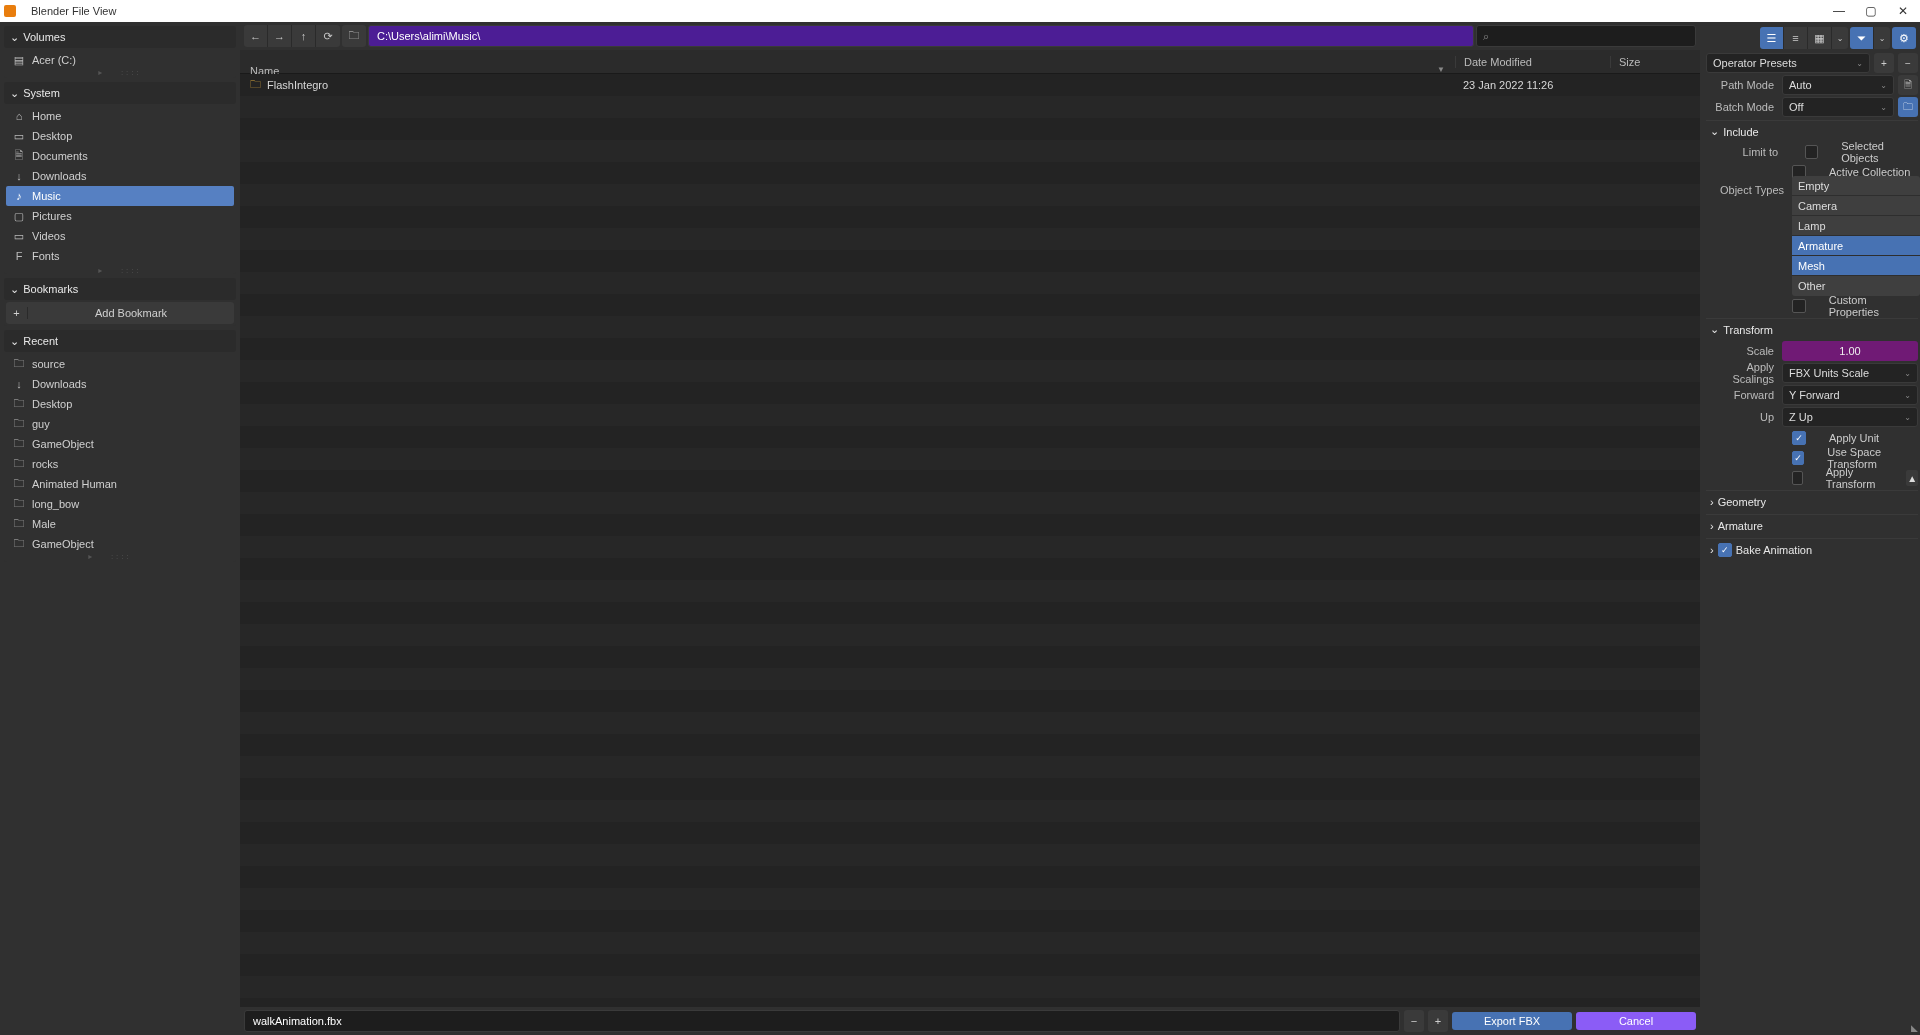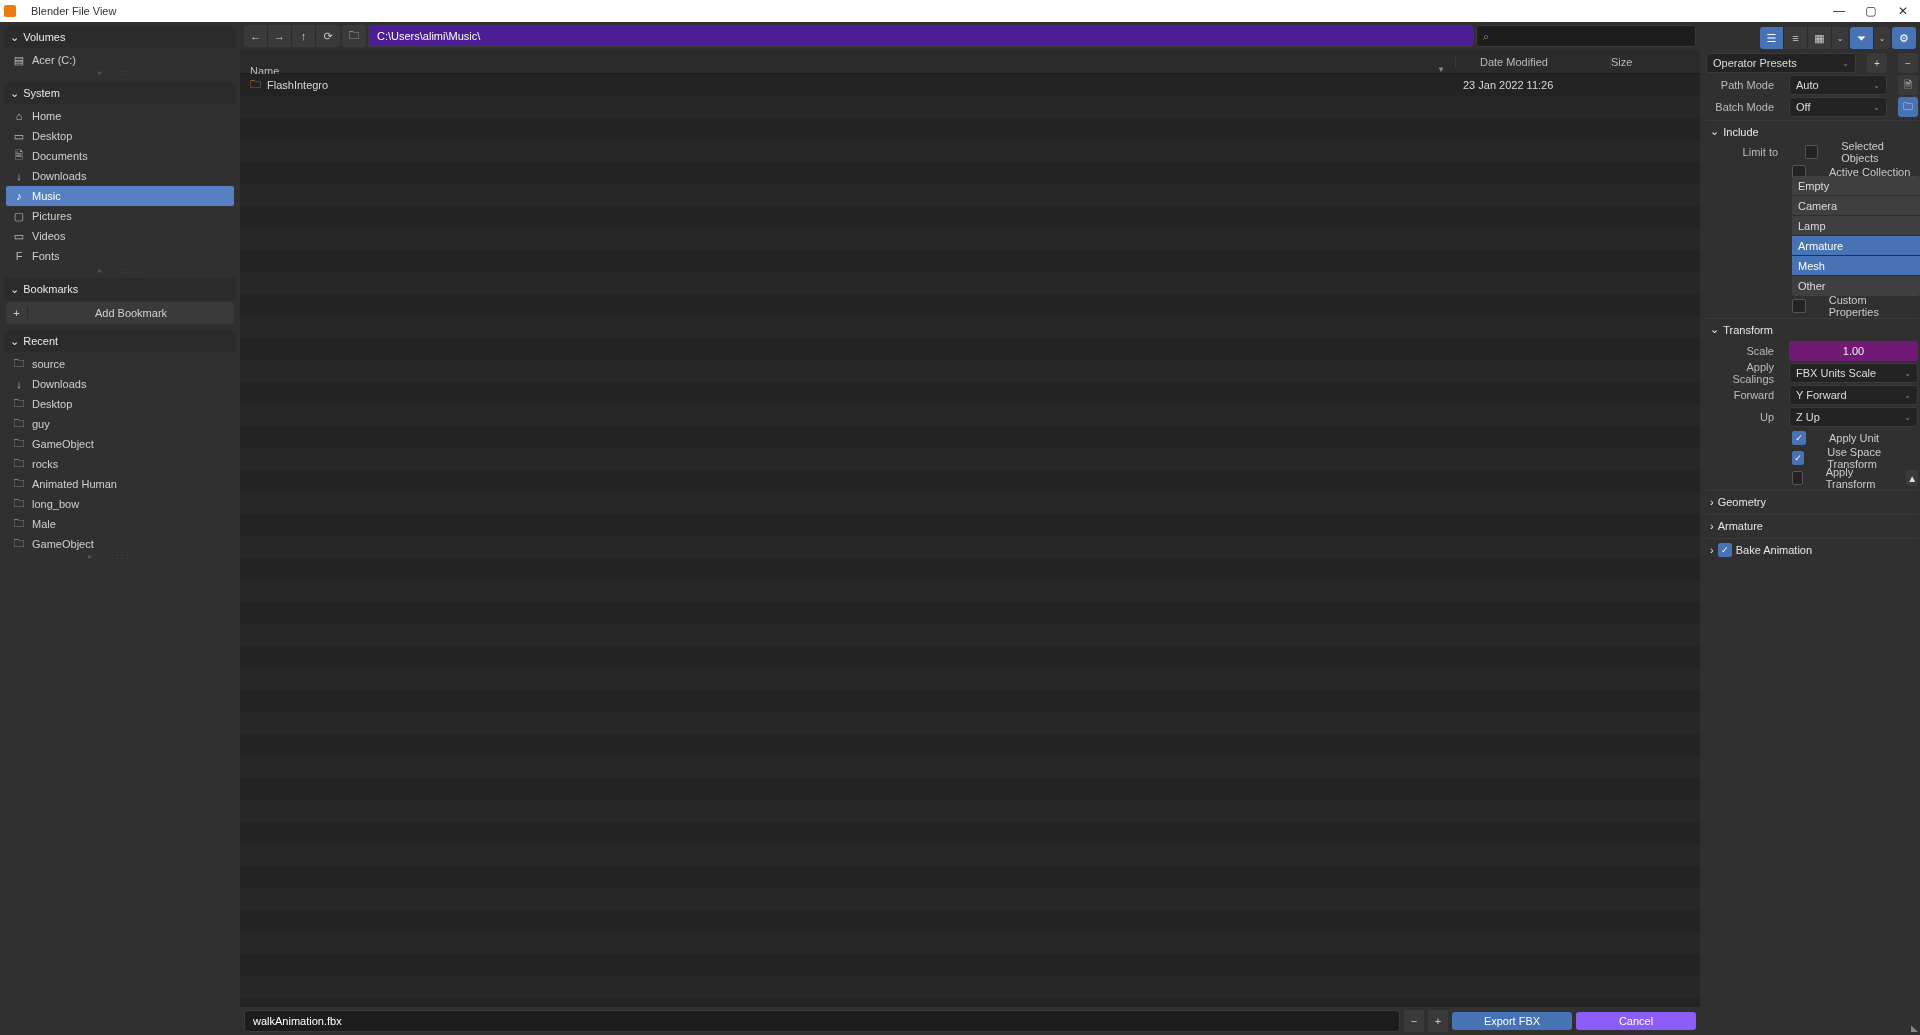--- a/index.html
+++ b/index.html
@@ -37,41 +37,41 @@
 .tbtn { width: 24px; height: 22px; background: #3a3a3a; border-radius: 3px; display: flex; align-items: center; justify-content: center; color: #ccc; font-size: 11px; }
 .tbtn-group { display: flex; border-radius: 3px; overflow: hidden; }
 .tbtn-group .tbtn { border-radius: 0; border-right: 1px solid #2a2a2a; }
 .tbtn-group .tbtn:last-child { border-right: none; }
 .tbtn.active { background: #4772b3; color: #fff; }
 .path-input { flex: 1; height: 22px; background: #4c1d95; border: 1px solid #3a3a3a; border-radius: 3px; color: #fff; padding: 0 8px; font-size: 11px; }
 .search-box { width: 220px; height: 22px; background: #1d1d1d; border: 1px solid #3a3a3a; border-radius: 3px; display: flex; align-items: center; padding: 0 6px; color: #888; }
 
 .column-headers { display: flex; height: 24px; align-items: center; background: #2b2b2b; border-bottom: 1px solid #1a1a1a; color: #bbb; }
 .col-name { flex: 1; padding-left: 10px; display: flex; justify-content: space-between; align-items: flex-start; padding-right: 10px; margin-top: 18px; }
-.col-date { width: 155px; padding-left: 24px; border-left: 1px solid #3a3a3a; }
-.col-size { width: 90px; border-left: 1px solid #3a3a3a; }
+.col-date { width: 155px; padding-left: 8px; border-left: 1px solid #3a3a3a; }
+.col-size { width: 90px; padding-left: 8px; border-left: 1px solid #3a3a3a; }
 
 .file-list { flex: 1; background: repeating-linear-gradient(180deg, #232323 0, #232323 22px, #272727 22px, #272727 44px); overflow: hidden; }
 .file-row { display: flex; align-items: center; height: 22px; color: #d8d8d8; }
 .file-row .fname { flex: 1; padding-left: 10px; display: flex; align-items: center; gap: 6px; }
 .file-row .fdate { width: 155px; padding-left: 8px; }
 .file-row .fsize { width: 90px; padding-left: 8px; }
 .folder-icon { color: #d4a33c; font-size: 11px; }
 
 .bottom-bar { display: flex; align-items: center; height: 28px; padding: 3px 4px; gap: 4px; background: #303030; }
 .filename-input { flex: 1; height: 22px; background: #1d1d1d; border: 1px solid #3a3a3a; border-radius: 3px; color: #fff; padding: 0 8px; font-size: 11px; }
 .inc-btn { width: 20px; height: 22px; background: #3a3a3a; border-radius: 3px; display: flex; align-items: center; justify-content: center; color: #ccc; }
 .action-btn { width: 120px; height: 18px; border-radius: 3px; display: flex; align-items: center; justify-content: center; font-size: 11px; }
 .export-btn { background: #4772b3; color: #fff; }
 .cancel-btn { background: #8b5cf6; color: #fff; }
 
 
 .right-panel { width: 220px; background: #303030; display: flex; flex-direction: column; padding: 2px 2px 2px 6px; position: relative; overflow: hidden; }
 .view-toolbar { display: flex; gap: 2px; justify-content: flex-end; padding: 3px 2px; background: #303030; }
-.op-row { display: flex; align-items: center; height: 22px; gap: 11px; justify-content: flex-end; }
+.op-row { display: flex; align-items: center; height: 22px; gap: 4px; }
 .op-label { width: 72px; text-align: right; color: #bbb; font-size: 11px; padding-right: 4px; }
 .op-select { flex: 1; height: 20px; background: #232323; border: 1px solid #3a3a3a; border-radius: 3px; color: #ddd; padding: 0 6px; display: flex; align-items: center; justify-content: space-between; font-size: 11px; position: relative; }
 .op-select .chev { font-size: 8px; color: #888; }
 .op-numfield { flex: 1; height: 20px; background: #701a75; border-radius: 3px; color: #eee; text-align: center; line-height: 20px; font-size: 11px; }
 .mini-btn { width: 20px; height: 20px; background: #3a3a3a; border-radius: 3px; display: flex; align-items: center; justify-content: center; font-size: 10px; color: #ccc; }
 .op-section-head { display: flex; align-items: center; height: 22px; gap: 4px; padding-left: 4px; color: #e8e8e8; font-size: 11px; border-top: 1px solid #3a3a3a; margin-top: 2px; }
 .check-row { display: flex; align-items: center; height: 20px; gap: 23px; padding-left: 86px; }
 .checkbox { width: 14px; height: 14px; background: #232323; border: 1px solid #555; border-radius: 2px; display: flex; align-items: center; justify-content: center; font-size: 9px; color: #fff; }
 .checkbox.checked { background: #4772b3; border-color: #4772b3; }
 .objtype-list { margin-left: 86px; border-radius: 3px; overflow: hidden; width: 128px; }

